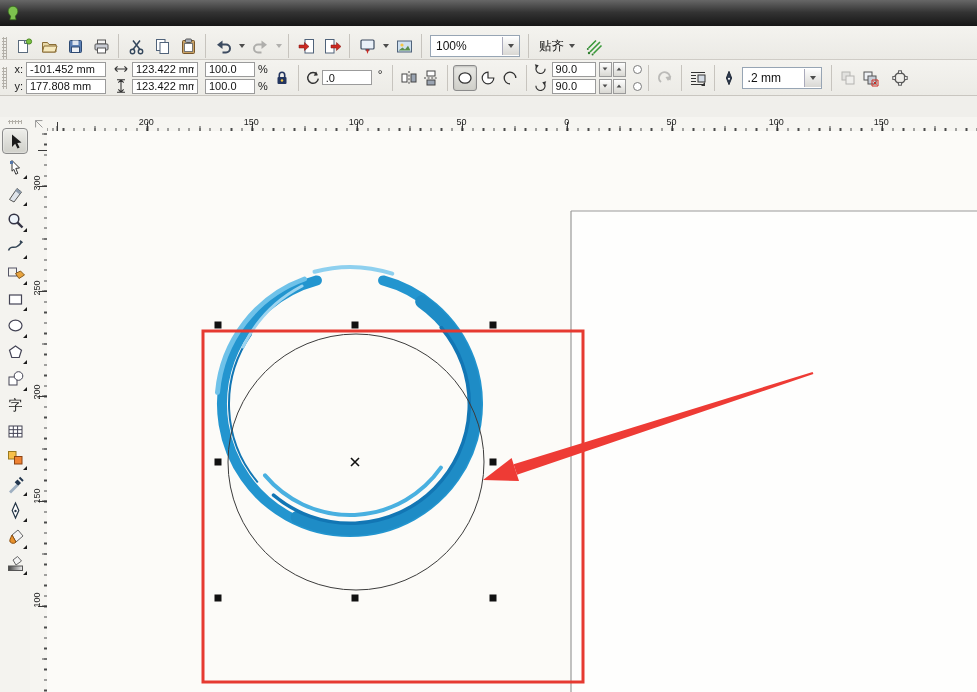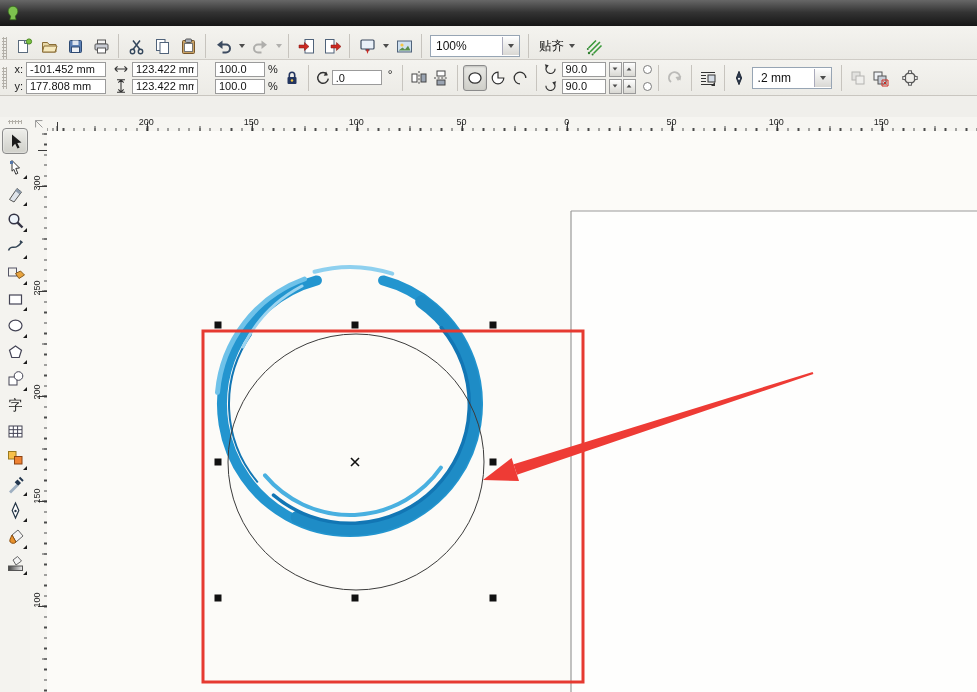--- a/index.html
+++ b/index.html
@@ -271,21 +271,21 @@
       <div class="prow">
         <span class="iconlabel pic">
             <svg viewBox="0 0 18 18" width="16" height="16">
               <path d="M9 2 V16 M9 2 l-3 3.2 M9 2 l3 3.2 M9 16 l-3-3.2 M9 16 l3-3.2 M4.5 2 h9 M4.5 16 h9" stroke="#333" stroke-width="1.2" fill="none"></path>
             </svg>
           </span>
         <input class="pfield w62" value="123.422 mm" style="">
       </div>
     </div>
 
-    <div class="pgroup" style="margin-left:16px">
+    <div class="pgroup" style="margin-left:6px">
       <div class="prow">
         <input class="pfield w44" value="100.0" style="">
         <span>%</span>
       </div>
       <div class="prow">
         <input class="pfield w44" value="100.0" style="">
         <span>%</span>
       </div>
     </div>
     <div class="pbtn" style="margin-left:2px">

